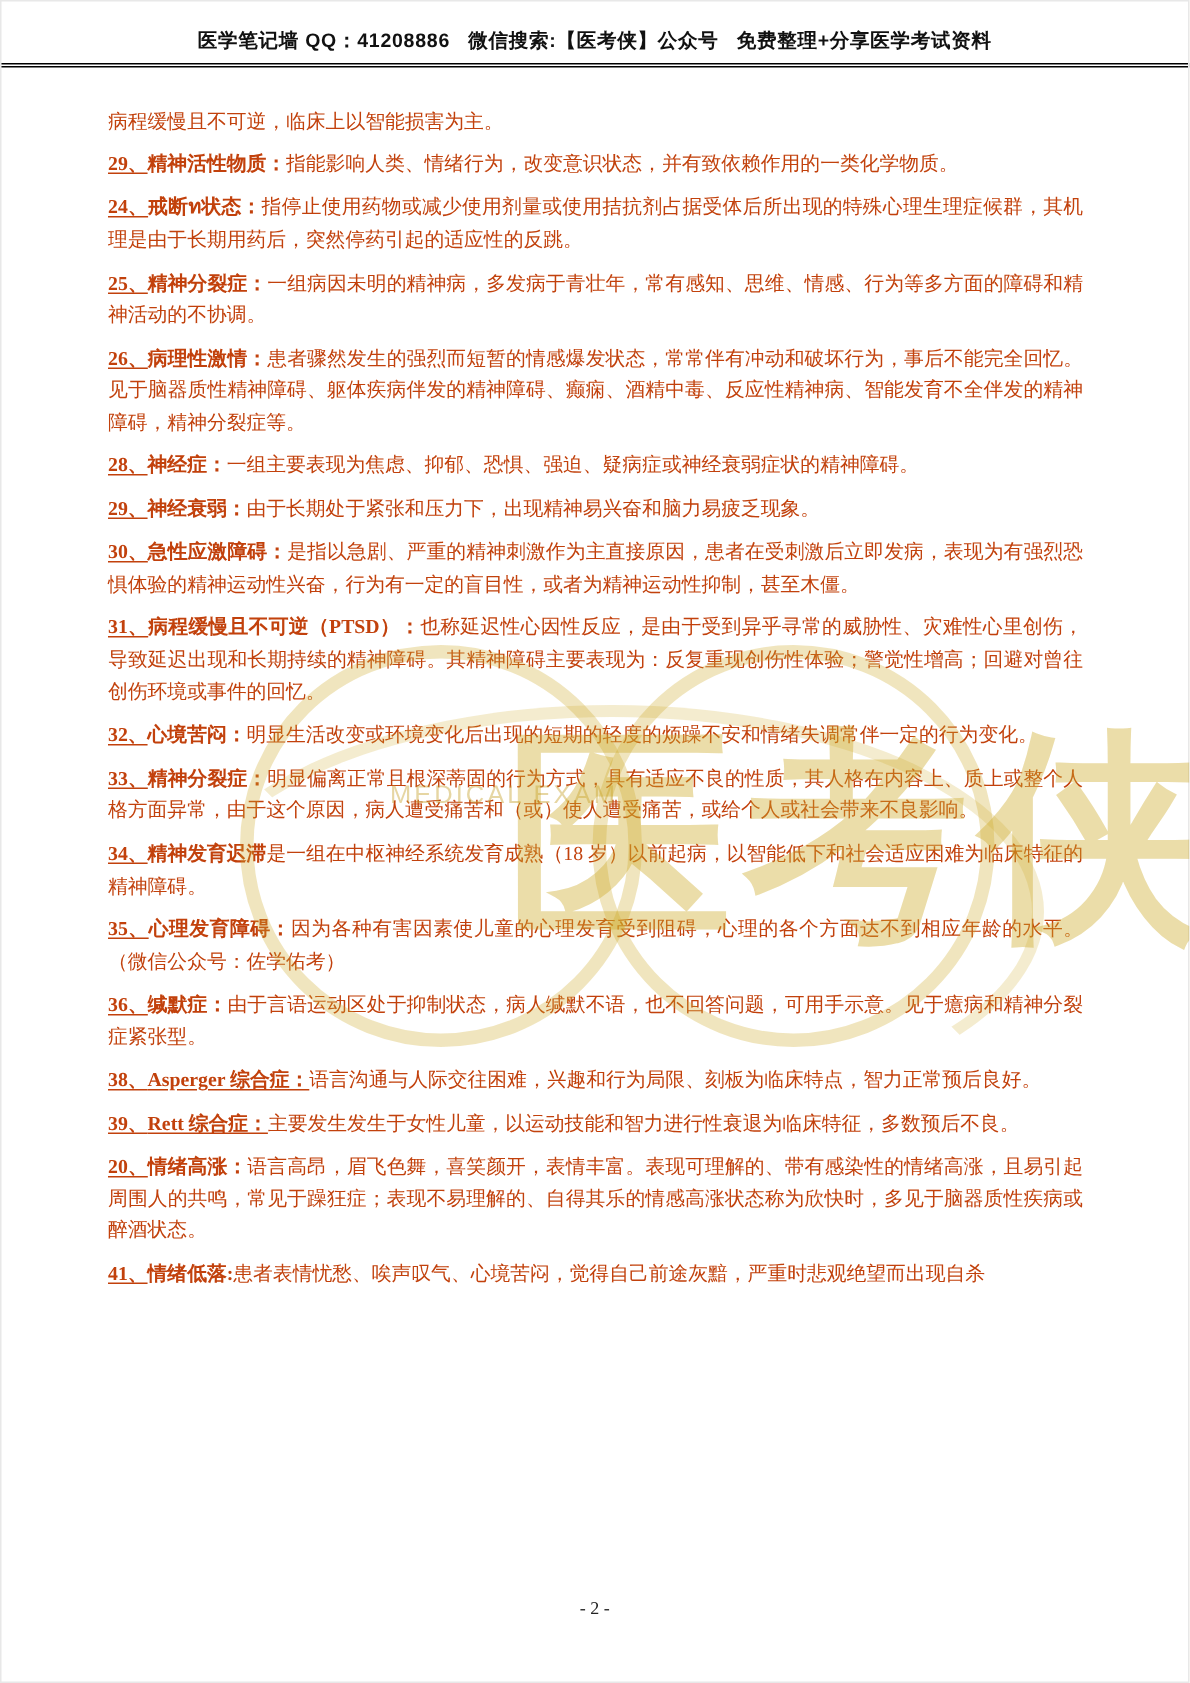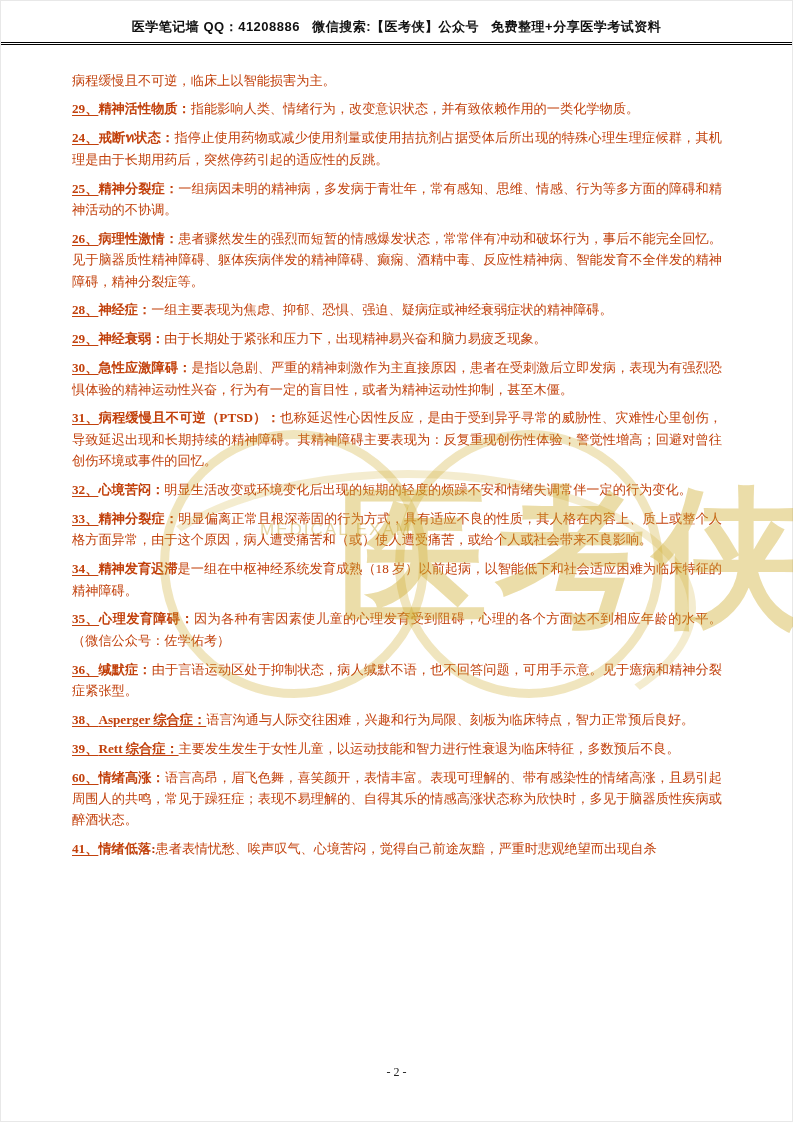--- a/index.html
+++ b/index.html
@@ -196,21 +196,21 @@
 
     <p class="line"><span class="num">35、</span><span class="term">心理发育障碍：</span><span>因为各种有害因素使儿童的心理发育受到阻碍，心理的各个方面达不到相应年龄的水平。（微信公众号：佐学佑考）</span></p>
 
     <p class="line"><span class="num">36、</span><span class="term">缄默症：</span><span>由于言语运动区处于抑制状态，病人缄默不语，也不回答问题，可用手示意。见于癔病和精神分裂症紧张型。</span></p>
 
 
     <p class="line"><span class="num">38、</span><span class="term u">Asperger 综合症：</span><span>语言沟通与人际交往困难，兴趣和行为局限、刻板为临床特点，智力正常预后良好。</span></p>
 
     <p class="line"><span class="num">39、</span><span class="term u">Rett 综合症：</span><span>主要发生发生于女性儿童，以运动技能和智力进行性衰退为临床特征，多数预后不良。</span></p>
 
-    <p class="line"><span class="num">60、</span><span class="term">情绪高涨：</span><span>语言高昂，眉飞色舞，喜笑颜开，表情丰富。表现可理解的、带有感染性的情绪高涨，且易引起周围人的共鸣，常见于躁狂症；表现不易理解的、自得其乐的情感高涨状态称为欣快时，多见于脑器质性疾病或醉酒状态。</span></p>
+    <p class="line"><span class="num">20、</span><span class="term">情绪高涨：</span><span>语言高昂，眉飞色舞，喜笑颜开，表情丰富。表现可理解的、带有感染性的情绪高涨，且易引起周围人的共鸣，常见于躁狂症；表现不易理解的、自得其乐的情感高涨状态称为欣快时，多见于脑器质性疾病或醉酒状态。</span></p>
 
     <p class="line"><span class="num">41、</span><span class="term">情绪低落:</span><span>患者表情忧愁、唉声叹气、心境苦闷，觉得自己前途灰黯，严重时悲观绝望而出现自杀</span></p>
   </div>
 
   <div class="footer">- 2 -</div>
 
   <div class="page-border-shadow"></div>
 </div>
 
 </body></html>

